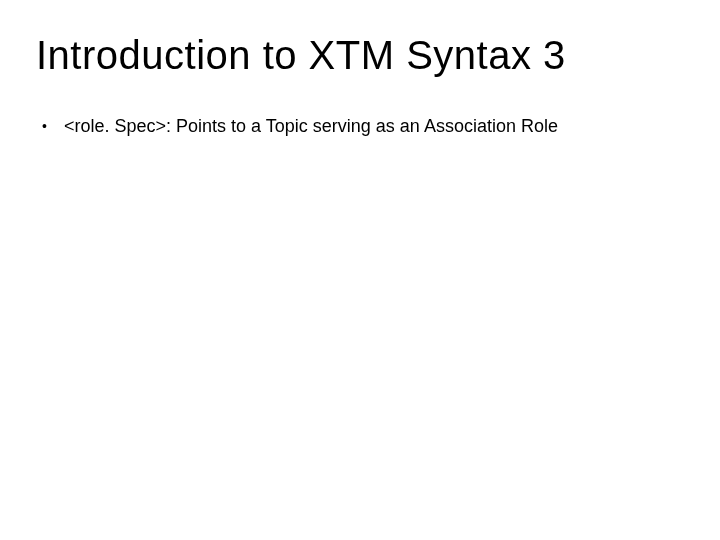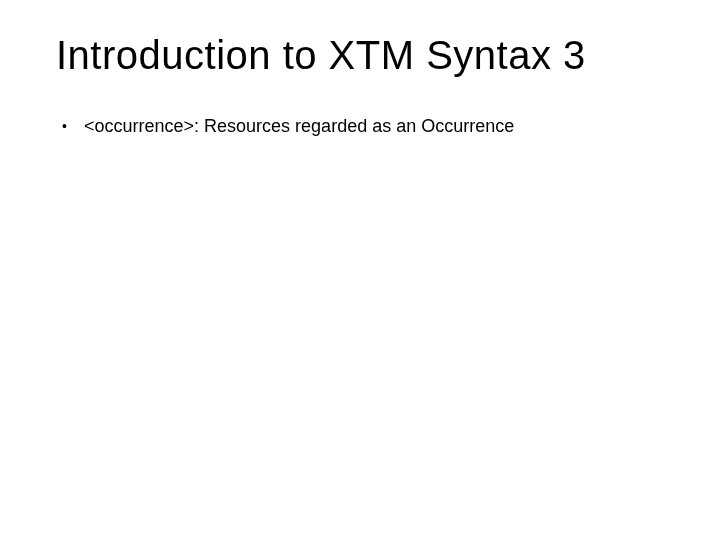--- a/index.html
+++ b/index.html
@@ -1,22 +1,22 @@
 <!DOCTYPE html>
 <html><head>
 <meta charset="utf-8">
 <style>
   html,body{margin:0;padding:0;width:720px;height:540px;background:#fff;font-family:Arial,Helvetica,sans-serif;color:#000}
-  .slide{box-sizing:border-box;width:720px;height:540px;padding:32px 48px 0 56px;position:relative}
+  .slide{box-sizing:border-box;width:720px;height:540px;padding:32px 48px 0 36px;position:relative}
   .title{font-size:40px;font-weight:400;letter-spacing:0.5px;margin:0 0 36px 0;line-height:1.15}
   .bullets{list-style:none;margin:0;padding:0}
   .bullets li{font-size:18px;line-height:1.35;margin:0 0 36px 0;padding-left:28px;position:relative}
   .bullets li::before{content:"•";position:absolute;left:6px;top:0;font-size:14px;line-height:24px}
 </style>
 </head>
 <body>
 
 <div class="slide">
   <h1 class="title">Introduction to XTM Syntax 3</h1>
   <ul class="bullets">
-    <li>&lt;occurrence&gt;: Resources regarded as an Occurrence</li>
+    <li>&lt;role. Spec&gt;: Points to a Topic serving as an Association Role</li>
   </ul>
 </div>
 
 </body></html>

